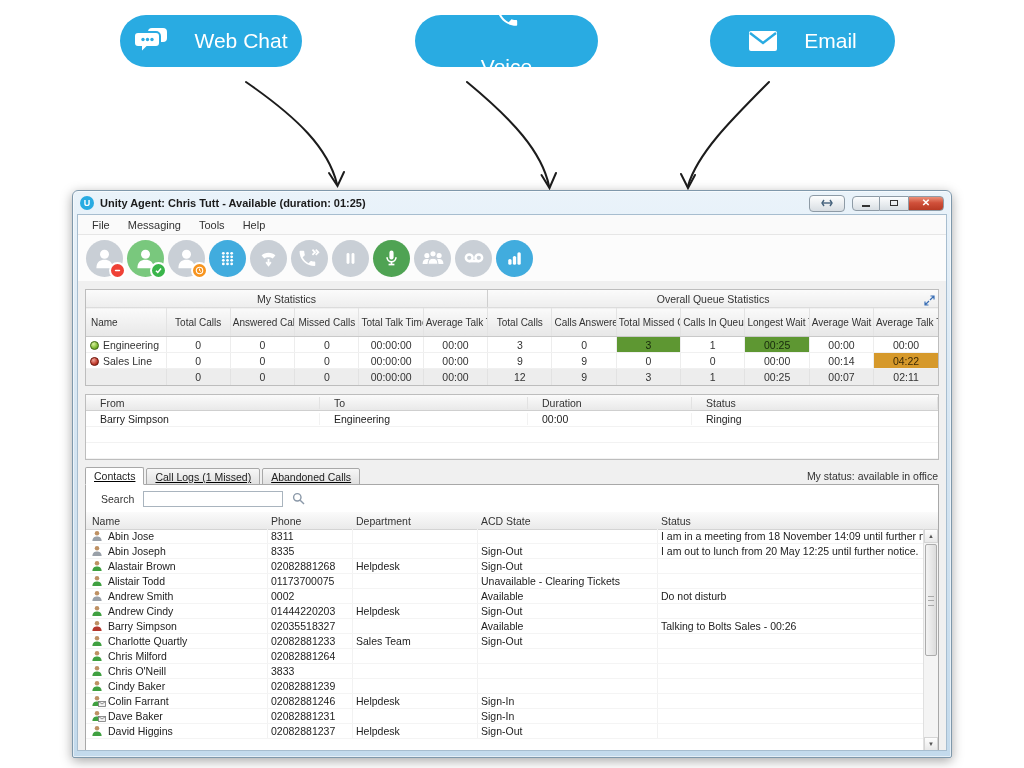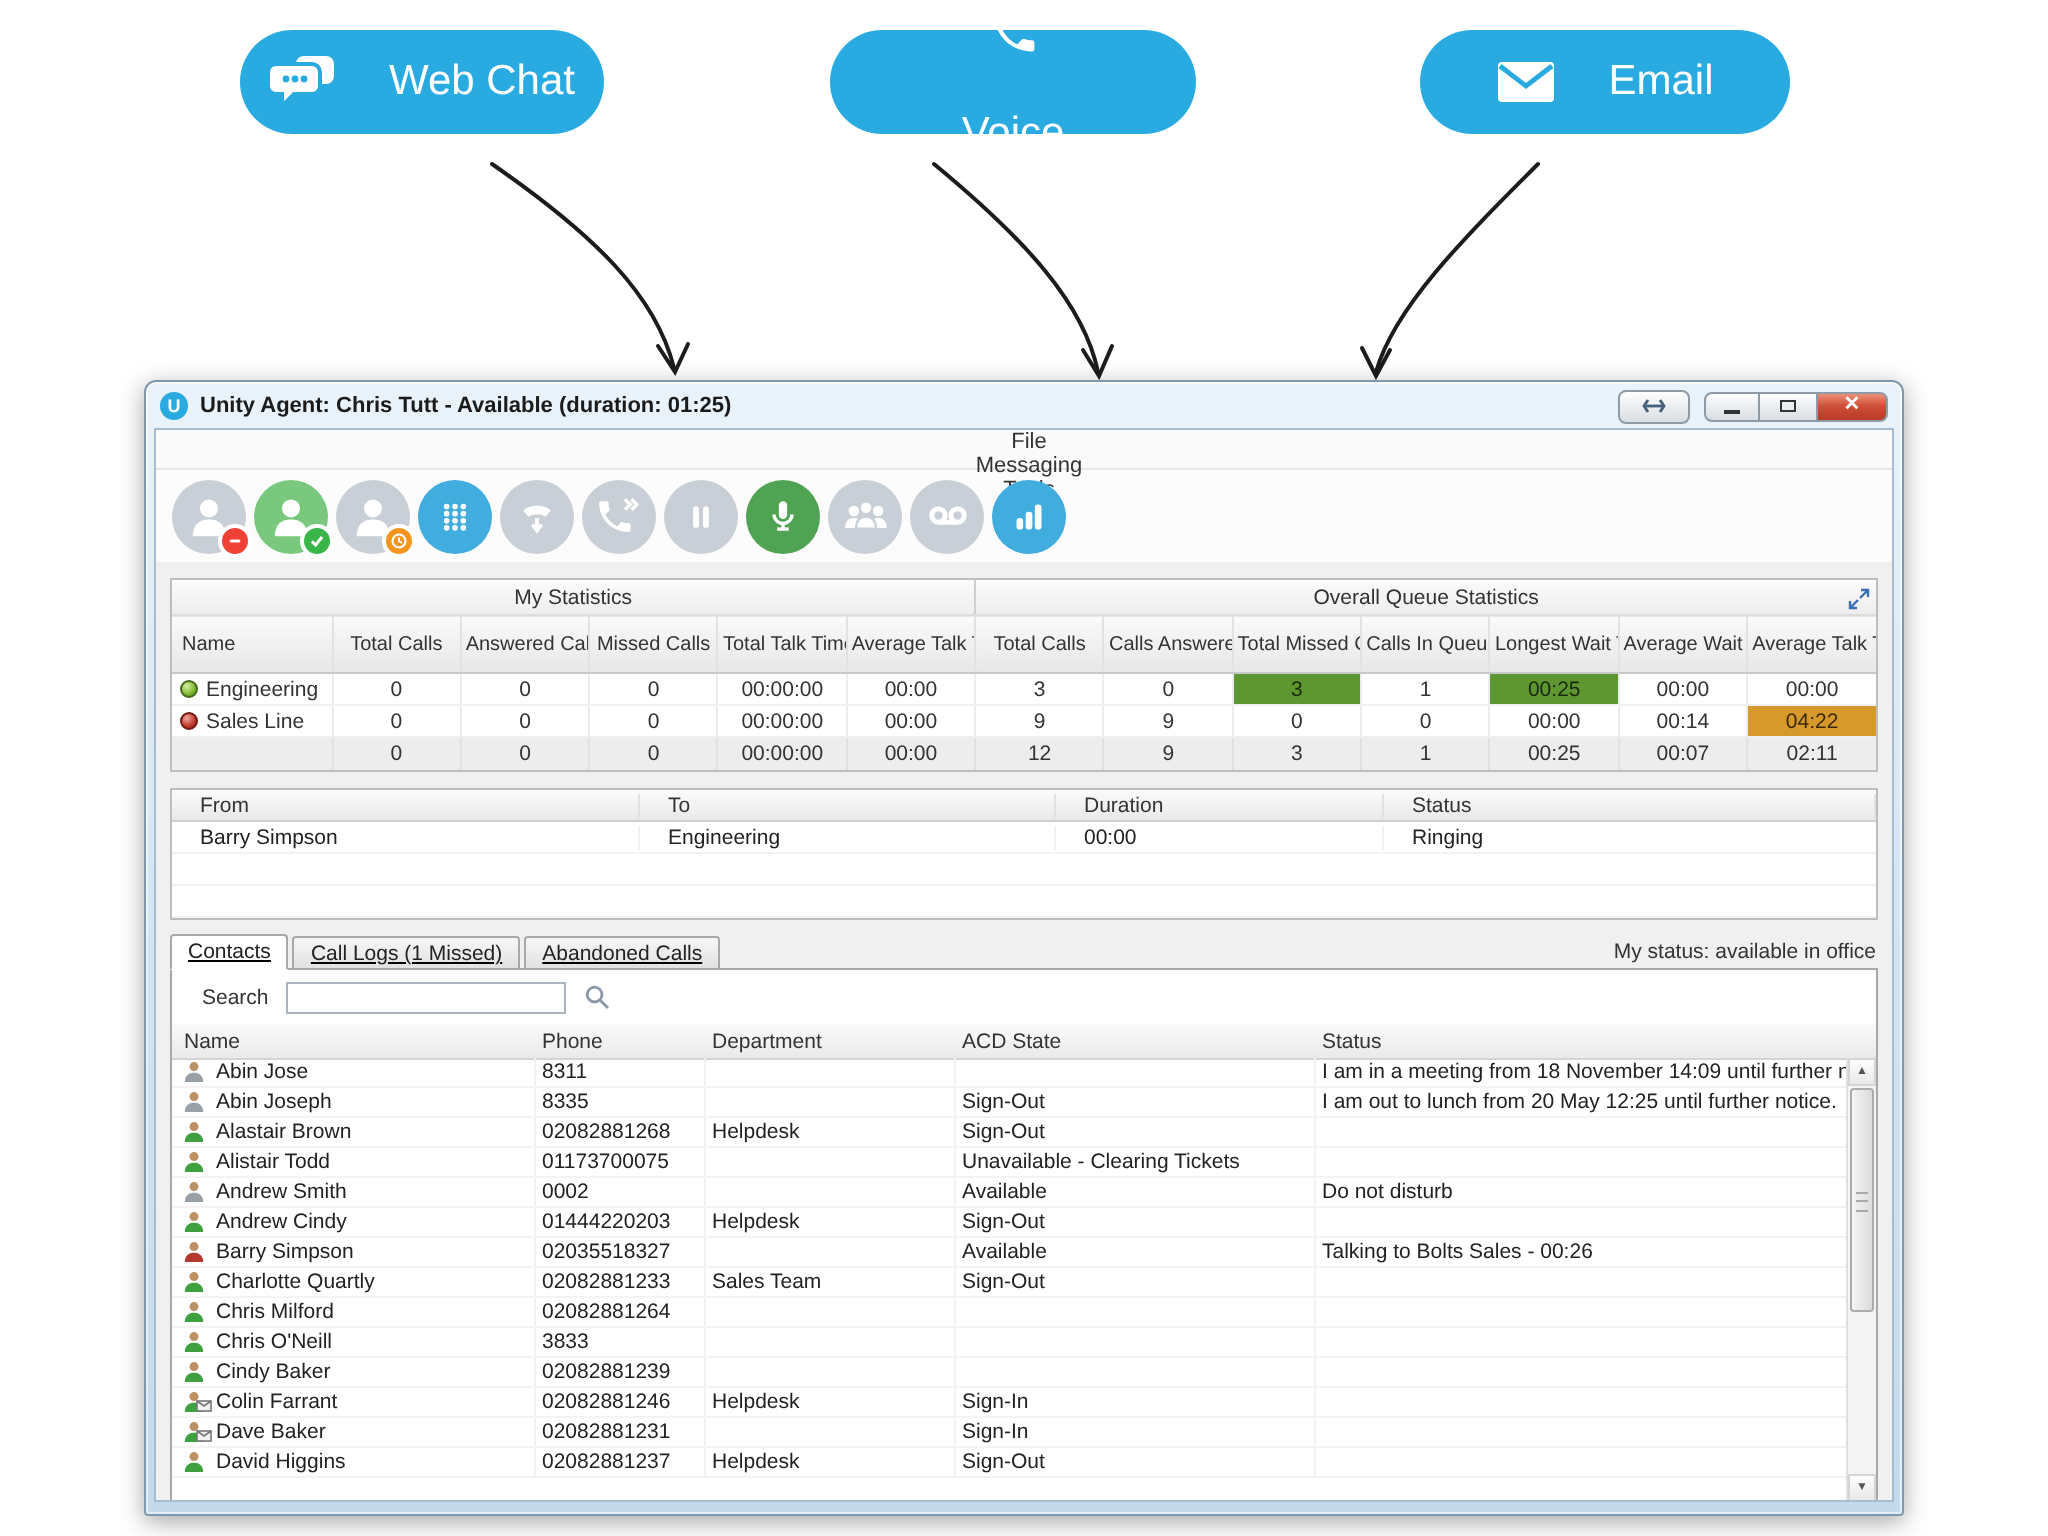--- a/index.html
+++ b/index.html
@@ -37,21 +37,21 @@
     background:linear-gradient(#EC9078,#D0503A 45%,#B83A24);}
   .glyph-min{width:8px;height:2px;background:#333;margin-top:6px;}
   .glyph-max{width:8px;height:6px;border:1.5px solid #333;box-sizing:border-box;}
   .glyph-x{color:#fff;font-size:10px;font-weight:bold;line-height:1;}
 
   .content{margin:0 4px;height:537px;background:#F0F0F0;border:1px solid #A7BDCF;
     box-sizing:border-box;overflow:hidden;}
 
   
   .menubar{height:19px;background:#FAFAFA;border-bottom:1px solid #E6E6E6;
-    display:flex;align-items:center;padding-left:5px;flex-direction:column;}
+    display:flex;align-items:center;padding-left:5px;}
   .menu-item{font-size:11px;color:#333;padding:0 9px;cursor:default;}
   .toolbar{height:46px;background:#FCFCFC;display:flex;align-items:center;
     padding-left:8px;gap:4px;}
   .tool{width:37px;height:37px;border-radius:50%;position:relative;flex:0 0 auto;
     display:flex;align-items:center;justify-content:center;cursor:pointer;}
   .tool.gray{background:#C9CFD6;}
   .tool.green-person{background:#79C87D;}
   .tool.green{background:#4FA353;}
   .tool.blue{background:#41ACDE;}
   .badge{position:absolute;right:-3px;bottom:-2px;width:13px;height:13px;border-radius:50%;

